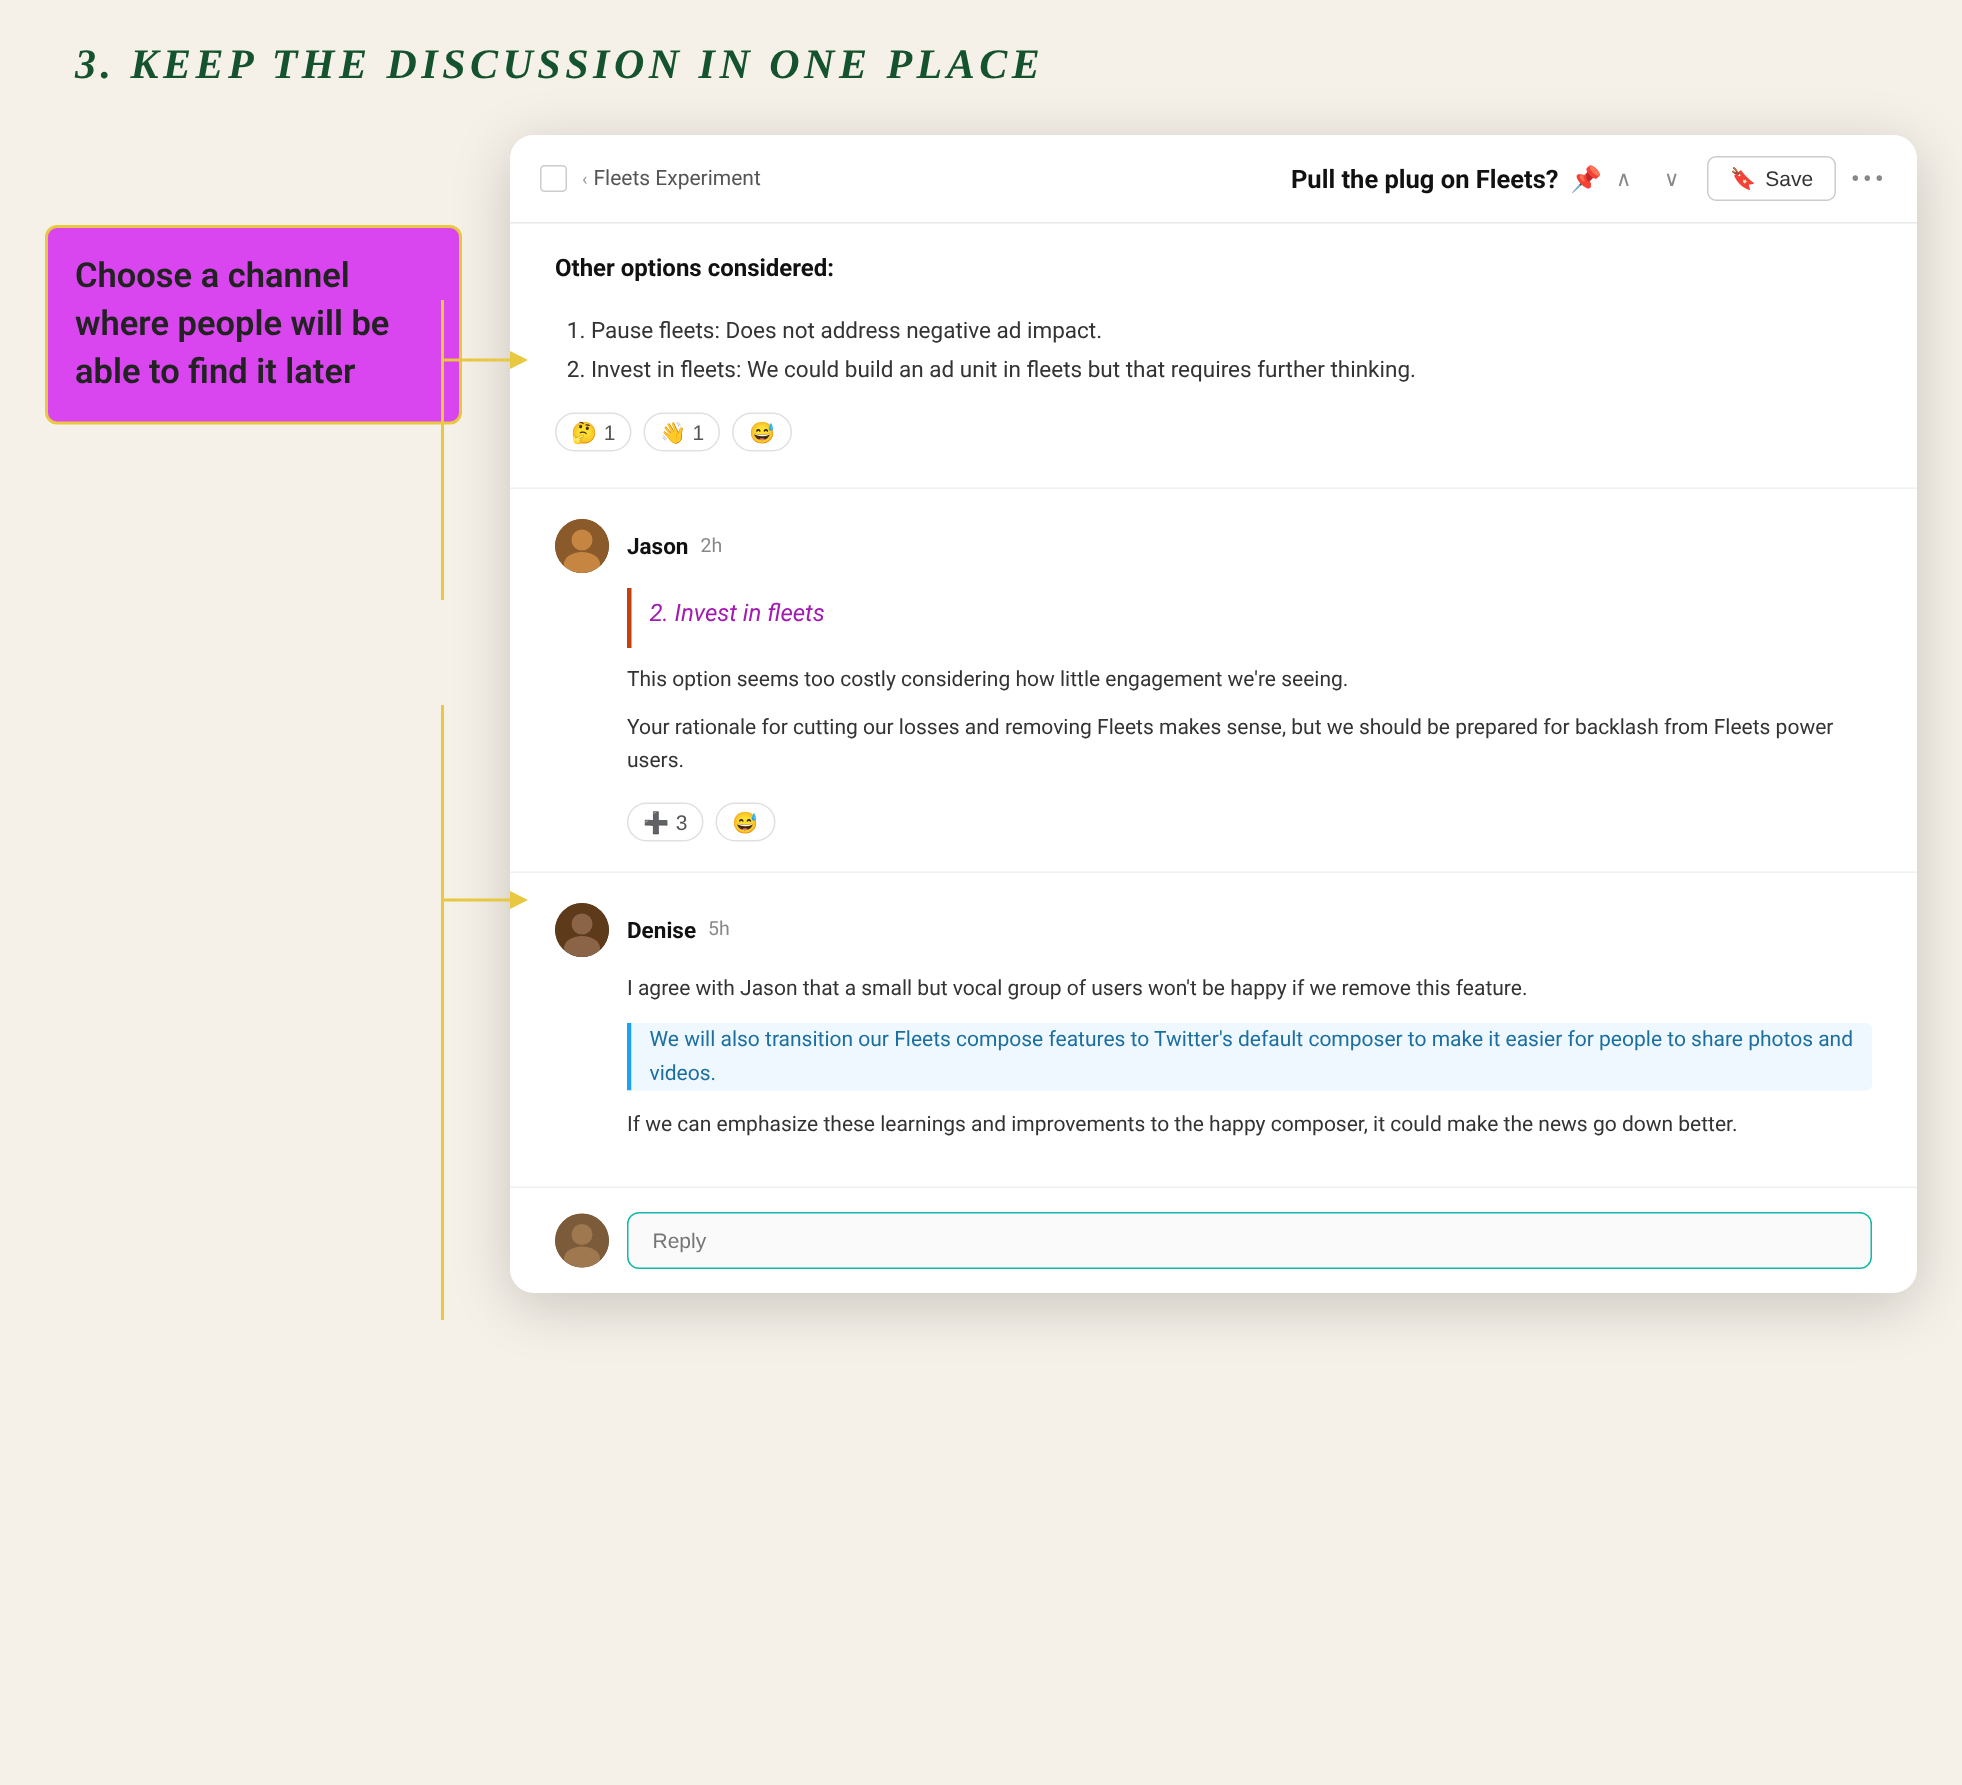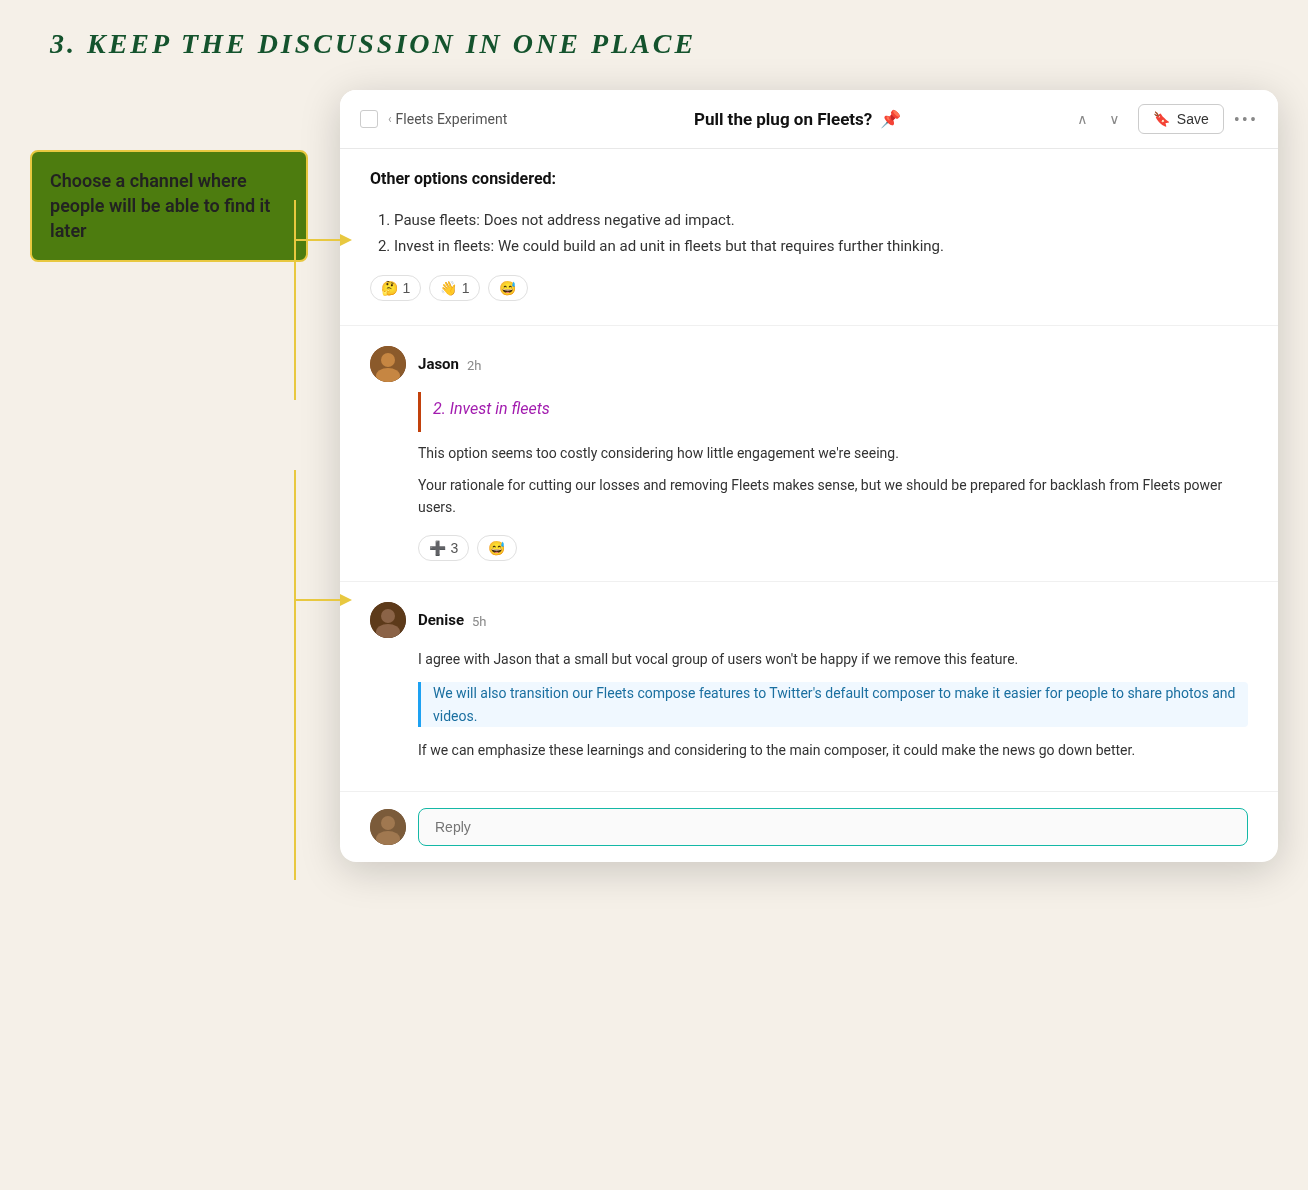--- a/index.html
+++ b/index.html
@@ -32,25 +32,25 @@
 
     
     .callouts {
       width: 280px;
       flex-shrink: 0;
       position: relative;
       padding-top: 80px;
     }
 
     .callout-box {
-      background: #4d7c0f;
+      background: #d946ef;
       border: 2px solid #e8c840;
       border-radius: 8px;
       padding: 16px 18px;
-      font-size: 18px;
+      font-size: 23px;
       font-weight: 600;
       color: #222;
       line-height: 1.4;
       position: absolute;
       width: 278px;
     }
 
     .callout-box.top {
       top: 60px;
     }
@@ -102,21 +102,21 @@
       margin-right: 20px;
     }
 
     .breadcrumb-arrow {
       color: #999;
       font-size: 12px;
     }
 
     .panel-title {
       flex: 1;
-      text-align: center;
+      text-align: right;
       font-size: 17px;
       font-weight: 700;
       color: #111;
     }
 
     .panel-title-emoji {
       margin-left: 4px;
     }
 
     .panel-actions {
@@ -269,21 +269,21 @@
       display: flex;
       align-items: center;
       justify-content: center;
       color: #fff;
       font-size: 12px;
       font-weight: bold;
     }
 
     .comment-meta {
       display: flex;
-      align-items: flex-end;
+      align-items: center;
       gap: 8px;
     }
 
     .comment-author {
       font-size: 15px;
       font-weight: 700;
       color: #111;
     }
 
     .comment-time {
@@ -450,21 +450,21 @@
               </svg>
             </div>
             <div class="comment-meta">
               <span class="comment-author">Denise</span>
               <span class="comment-time">5h</span>
             </div>
           </div>
           <div class="comment-body">
             <p class="comment-text">I agree with Jason that a small but vocal group of users won't be happy if we remove this feature.</p>
             <div class="blockquote-highlight">We will also transition our Fleets compose features to Twitter's default composer to make it easier for people to share photos and videos.</div>
-            <p class="comment-text">If we can emphasize these learnings and considering to the main composer, it could make the news go down better.</p>
+            <p class="comment-text">If we can emphasize these learnings and improvements to the happy composer, it could make the news go down better.</p>
           </div>
         </div>
 
         <div class="reply-section">
           <div class="avatar avatar-reply">
             <svg width="36" height="36" viewBox="0 0 36 36">
               <circle cx="18" cy="18" r="18" fill="#7B5B3A"></circle>
               <circle cx="18" cy="14" r="7" fill="#A07850"></circle>
               <ellipse cx="18" cy="30" rx="12" ry="8" fill="#A07850"></ellipse>
             </svg>

